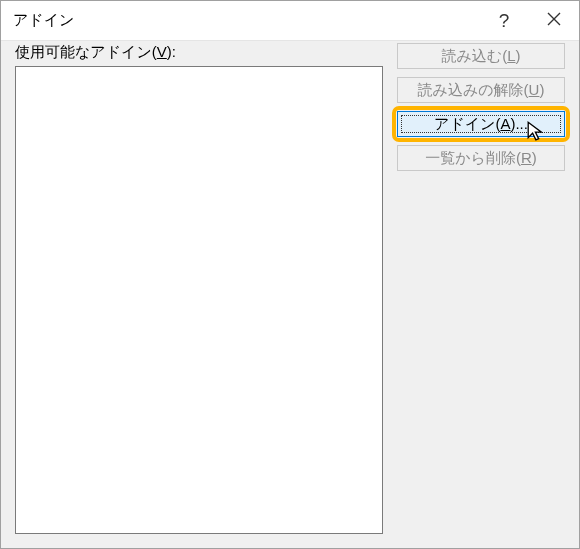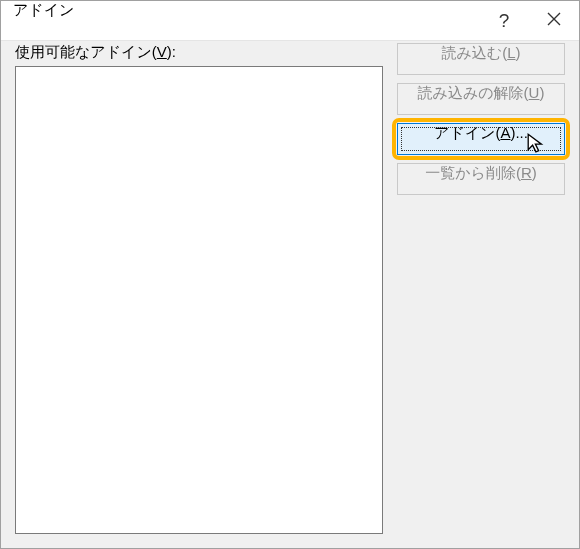--- a/index.html
+++ b/index.html
@@ -19,20 +19,21 @@
       height: 549px;
       background: #f0f0f0;
       border: 1px solid #a0a0a0;
       display: flex;
       flex-direction: column;
     }
     .titlebar {
       height: 40px;
       background: #fff;
       display: flex;
+      align-items: center;
       padding: 0 0 0 12px;
       border-bottom: 1px solid #e5e5e5;
     }
     .titlebar-title {
       flex: 1 1 auto;
       font-size: 15px;
       color: #000;
     }
     .titlebar-controls {
       display: flex;
@@ -79,26 +80,27 @@
     }
     .right {
       width: 168px;
       display: flex;
       flex-direction: column;
       gap: 8px;
       padding-top: 0;
     }
     .btn {
       width: 168px;
-      height: 32px;
+      height: 26px;
       background: #f0f0f0;
       border: 1px solid #adadad;
       font-size: 15px;
       color: #000;
       display: flex;
+      align-items: center;
       justify-content: center;
       cursor: default;
     }
     .btn.disabled {
       color: #8a8a8a;
       border-color: #c9c9c9;
       background: #f0f0f0;
     }
     .highlight-ring {
       position: absolute;

